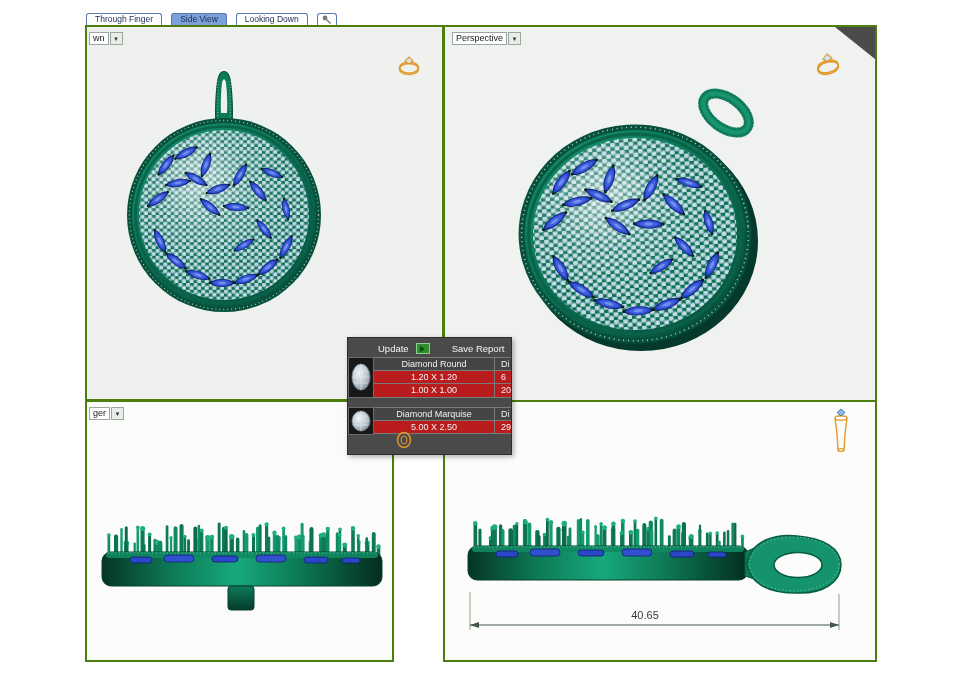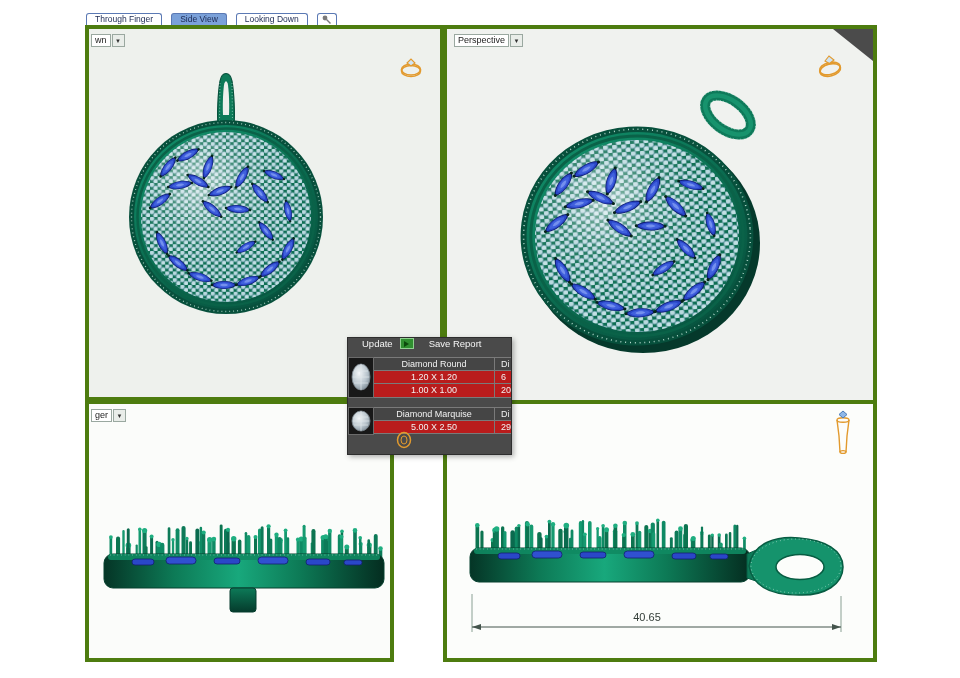--- a/index.html
+++ b/index.html
@@ -1,21 +1,21 @@
 <!DOCTYPE html>
 <html><head>
 <meta charset="utf-8">
 <style>
   *{box-sizing:border-box;margin:0;padding:0}
   html,body{background:#fff}
   body{font-family:"Liberation Sans",sans-serif;-webkit-font-smoothing:antialiased}
   .page{position:relative;width:960px;height:678px;background:#ffffff;overflow:hidden}
 
   
-  .viewport{position:absolute;border:4px solid #4d7c0f;overflow:hidden}
+  .viewport{position:absolute;border:2px solid #4d7c0f;overflow:hidden}
   .vp-tl{left:85px;top:25px;width:359px;height:376px;background:#eef1ed}
   .vp-tr{left:443px;top:25px;width:434px;height:485px;background:#f0f2ef}
   .vp-bl{left:85px;top:400px;width:309px;height:262px;background:#fbfcfa}
   .vp-br{left:443px;top:400px;width:434px;height:262px;background:#fcfdfb}
   .vp-svg{position:absolute;left:0;top:0}
 
   
   .vp-dd{position:absolute;display:flex;align-items:center;font-size:9px;color:#1d1d1d;z-index:5}
   .vp-dd .fld{background:#fff;border:1px solid #9aa8a0;padding:0 3px;height:13px;line-height:11px;white-space:nowrap}
   .vp-dd .arr{width:13px;height:13px;background:#e9ede9;border:1px solid #9aa8a0;margin-left:1px;
@@ -32,26 +32,26 @@
   
   .corner{position:absolute;right:0;top:0;width:40px;height:32px;background:#4b4b4b;
           clip-path:polygon(0 0,100% 0,100% 100%)}
 
   .vp-icon{position:absolute;z-index:5}
 
   
   .gem-panel{position:absolute;left:347px;top:337px;width:165px;height:118px;background:#4a4a4a;
              border:1px solid #2e2e2e;z-index:30;color:#f2f2f2;font-size:9px;overflow:hidden;
              box-shadow:2px 2px 5px rgba(0,0,0,.3)}
-  .gp-toolbar{display:flex;align-items:flex-start;height:16px;padding-left:14px}
+  .gp-toolbar{display:flex;align-items:flex-end;height:16px;padding-left:30px}
   .gp-label{font-size:9.5px;color:#f5f5f5;cursor:pointer;white-space:nowrap}
   .gp-play{width:14px;height:11px;margin-left:7px;background:#2f8f2f;border:1px solid #8fd08f;
            display:flex;align-items:center;justify-content:center;cursor:pointer}
   .gp-play::after{content:"";display:block;border-left:5px solid #0c4a0c;border-top:3.5px solid transparent;border-bottom:3.5px solid transparent}
-  .gp-save{margin-left:15px}
+  .gp-save{margin-left:22px}
   .gp-table{padding-top:3px}
   .gp-group{display:flex}
   .gp-group.g2{margin-top:9px}
   .gp-thumb{width:27px;background:#181818;border:1px solid #6b6b6b;display:flex;align-items:center;justify-content:center}
   .gp-rows{flex:1;display:flex;flex-direction:column}
   .gp-row{display:flex;height:13.5px}
   .gp-cell{border:1px solid #7a7a7a;border-left:none;margin-top:-1px;display:flex;align-items:center;justify-content:center;
            background:#b91c1c;white-space:nowrap;overflow:hidden;font-size:9px}
   .gp-row:first-child .gp-cell{margin-top:0}
   .gp-cell.name{width:121px}

